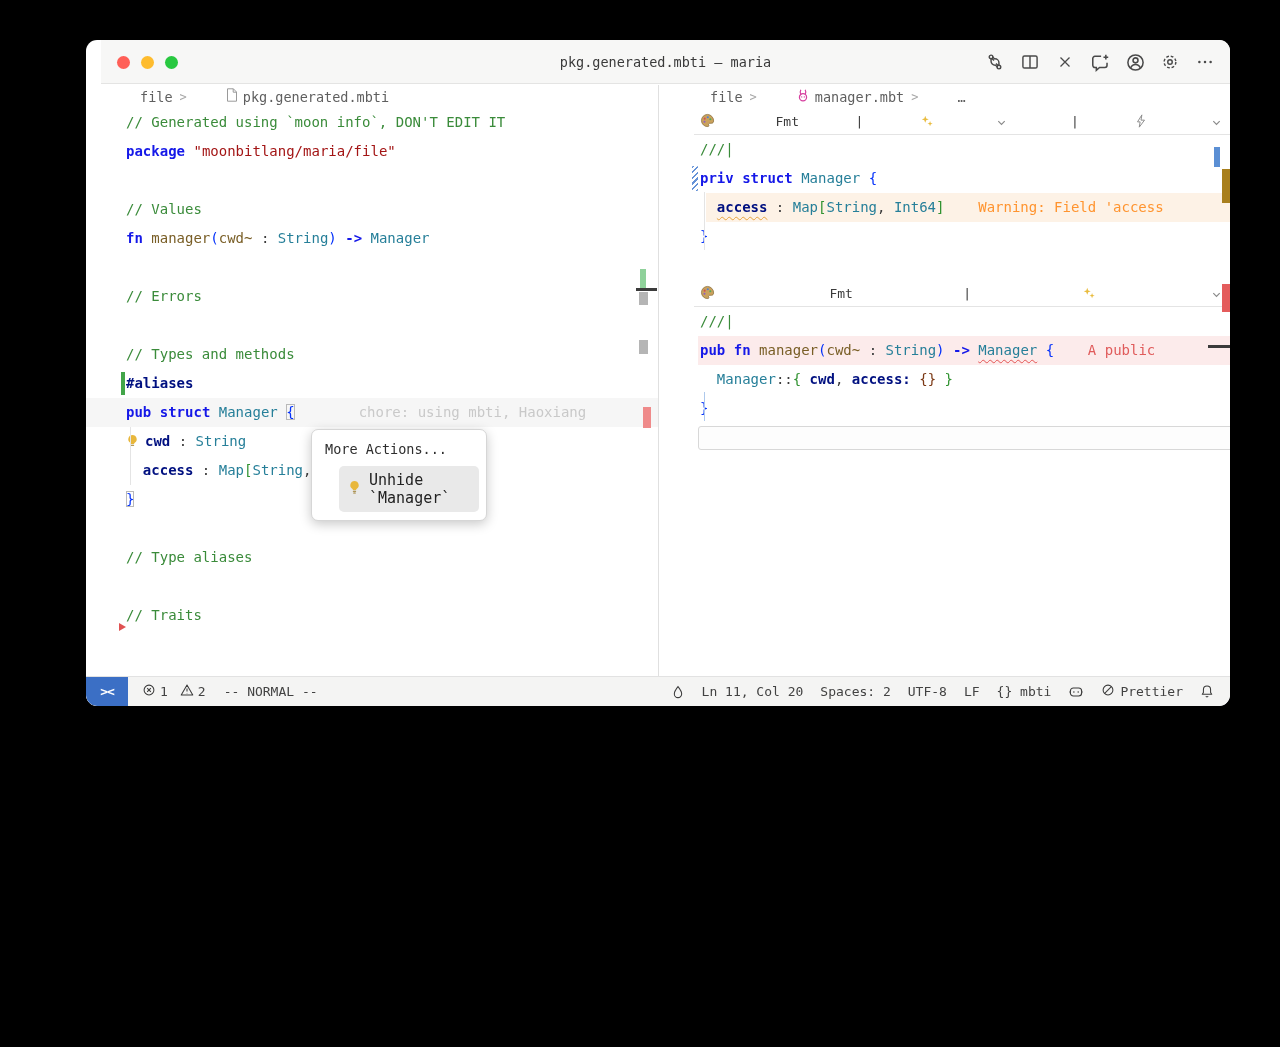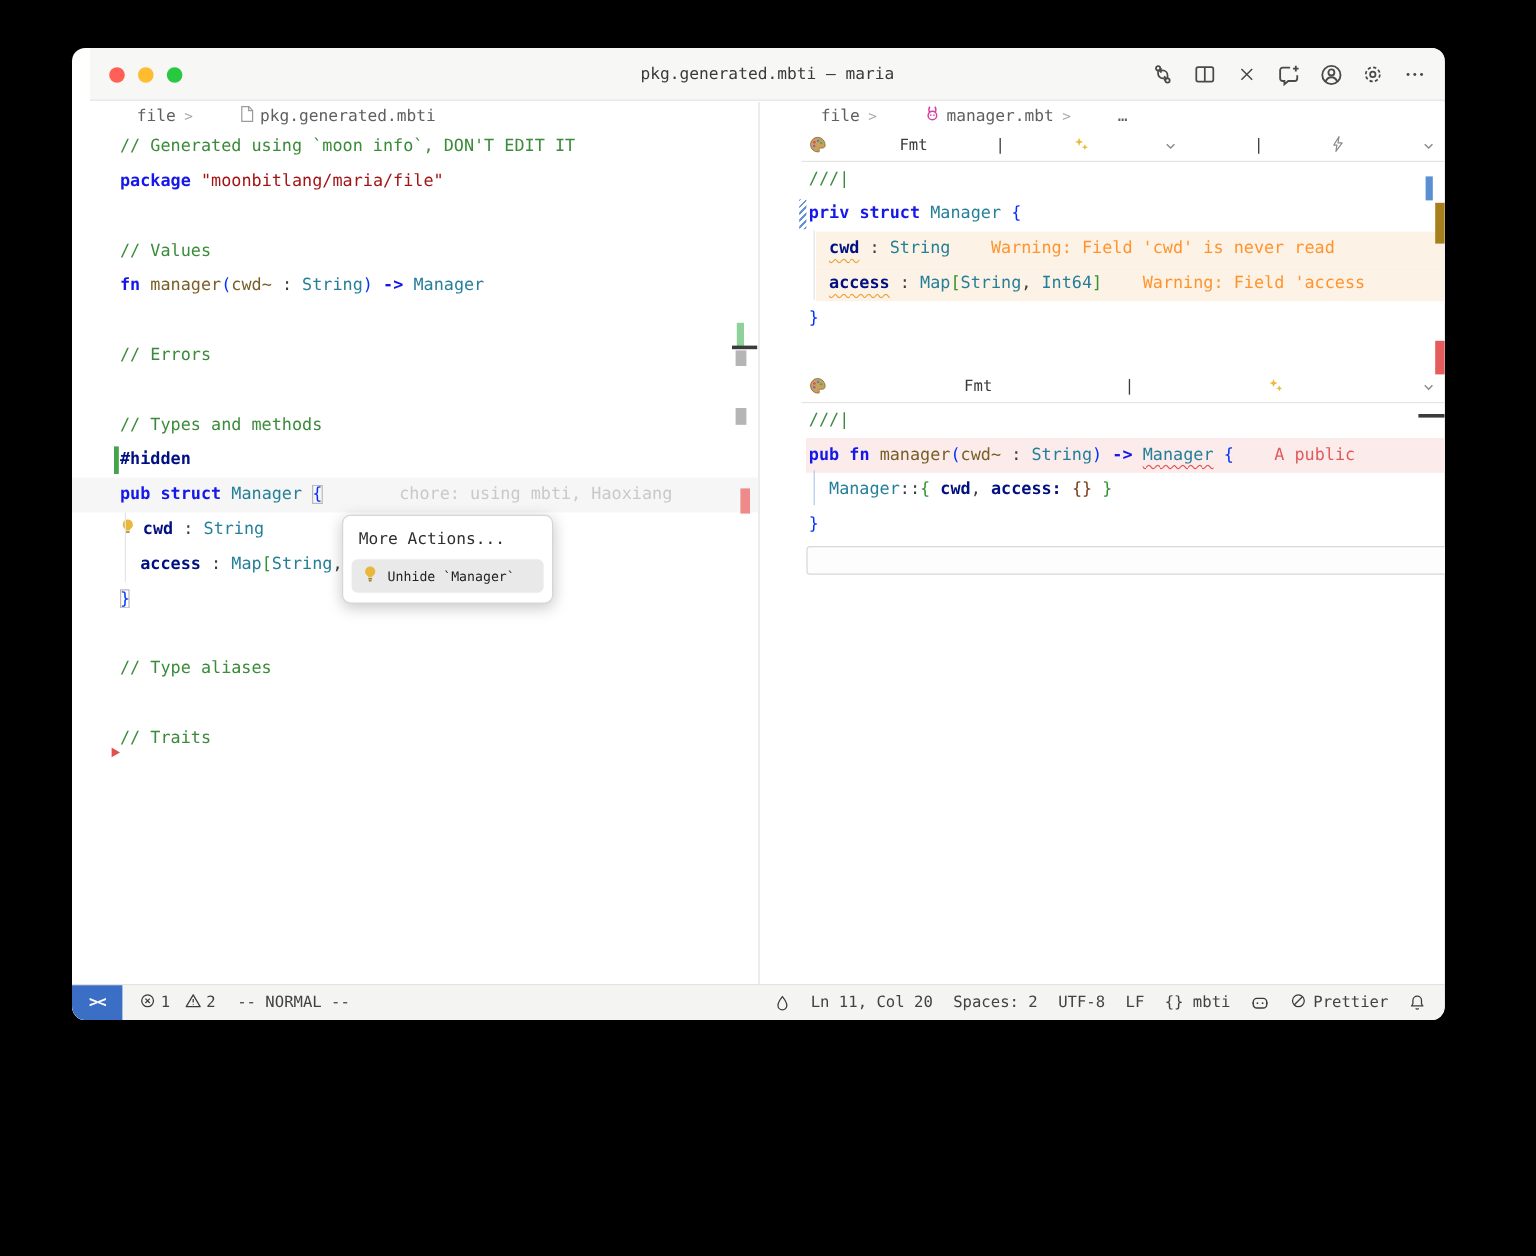--- a/index.html
+++ b/index.html
@@ -1,18 +1,18 @@
 <!DOCTYPE html>
 <html><head>
 <meta charset="utf-8">
 <style>
   html,body{margin:0;padding:0;background:#000;width:1280px;height:1047px;overflow:hidden;
     font-family:"DejaVu Sans Mono","Liberation Mono",monospace;}
   *{box-sizing:border-box;}
-  .window{position:absolute;left:60px;top:40px;width:1144px;height:810px;background:#fff;
+  .window{position:absolute;left:86px;top:40px;width:1144px;height:666px;background:#fff;
     border-radius:11px;overflow:hidden;box-shadow:0 25px 70px rgba(0,0,0,.6);padding-left:15px;}
   
   .titlebar{position:relative;height:44px;background:#f7f7f6;border-bottom:1px solid #e4e4e3;}
   .traffic{position:absolute;top:16px;width:13px;height:13px;border-radius:50%;}
   .t-red{left:16px;background:#ff5f57;}
   .t-yellow{left:40px;background:#febc2e;}
   .t-green{left:64px;background:#28c840;}
   .win-title{position:absolute;left:0;right:0;top:0;height:44px;line-height:44px;text-align:center;
     font-size:13.5px;color:#3a3a3a;}
   .tb-icons{position:absolute;right:14px;top:0;height:44px;display:flex;align-items:center;gap:13px;}
@@ -67,21 +67,21 @@
   .cell-box{height:24px;width:700px;margin:3px 0 0 39px;border:1px solid #d8d8d8;
     border-radius:3px;background:#fdfdfd;}
   .indent-guide{position:absolute;width:0;border-left:1px solid #e4e4e4;}
   
   .ovr{position:absolute;}
   
   .popup{position:absolute;left:225px;top:344px;width:176px;background:#fff;border:1px solid #d6d6d6;
     border-radius:7px;box-shadow:0 3px 12px rgba(0,0,0,.22);padding:9px 7px 8px;z-index:5;}
   .popup-header{font-size:13.5px;color:#2e2e2e;padding:2px 6px 9px;}
   .popup-item{display:flex;align-items:center;gap:8px;background:#e9e9e9;border-radius:5px;
-    padding:5px 9px;font-size:11px;color:#222;}
+    padding:5px 9px;font-size:15px;color:#222;margin-left:20px;}
   .red-triangle{position:absolute;left:33px;top:538px;width:0;height:0;
     border-left:7px solid #e05252;border-top:4.5px solid transparent;border-bottom:4.5px solid transparent;}
   
   .statusbar{position:absolute;left:0;right:0;bottom:0;height:30px;background:#f4f4f3;
     border-top:1px solid #e2e2e2;display:flex;align-items:center;font-size:13px;color:#424242;
     border-radius:0 0 11px 11px;}
   .sb-remote{width:42px;height:100%;background:#3b6fc5;color:#fff;display:flex;align-items:center;
     justify-content:center;font-weight:bold;letter-spacing:-1px;font-size:13px;border-radius:0 0 0 11px;}
   .sb-item{display:flex;align-items:center;gap:5px;white-space:pre;}
   .sb-left{display:flex;align-items:center;gap:18px;margin-left:14px;}
@@ -165,21 +165,21 @@
       <div class="code-area">
           <div class="code-line"><span class="tk cmt">// Generated using `moon info`, DON'T EDIT IT</span></div>
           <div class="code-line"><span class="tk kw">package</span><span class="tk"> </span><span class="tk str">"moonbitlang/maria/file"</span></div>
           <div class="blank-line"></div>
           <div class="code-line"><span class="tk cmt">// Values</span></div>
           <div class="code-line"><span class="tk kw">fn</span><span class="tk"> </span><span class="tk fn">manager</span><span class="tk b1">(</span><span class="tk param">cwd~</span><span class="tk pn"> : </span><span class="tk ty">String</span><span class="tk b1">)</span><span class="tk"> </span><span class="tk kw">-&gt;</span><span class="tk"> </span><span class="tk ty">Manager</span></div>
           <div class="blank-line"></div>
           <div class="code-line"><span class="tk cmt">// Errors</span></div>
           <div class="blank-line"></div>
           <div class="code-line"><span class="tk cmt">// Types and methods</span></div>
-          <div class="code-line"><span class="gutter-added"></span><span class="tk var">#hidden</span></div>
+          <div class="code-line"><span class="gutter-added"></span><span class="tk var">#aliases</span></div>
           <div class="code-line bg-cur"><span class="tk kw">pub</span><span class="tk"> </span><span class="tk kw">struct</span><span class="tk"> </span><span class="tk ty">Manager</span><span class="tk"> </span><span class="tk b1 boxed">{</span><span class="blame">chore: using mbti, Haoxiang</span></div>
           <div class="code-line"><span class="tok-icon"><svg width="13" height="15" viewBox="0 0 14 16">
                 <path d="M7 1a4.6 4.6 0 0 0-2.5 8.4c.5.4.8.9.8 1.4h3.4c0-.5.3-1 .8-1.4A4.6 4.6 0 0 0 7 1z" fill="#e8b73c"></path>
                 <rect x="5.2" y="11.4" width="3.6" height="1.3" rx=".6" fill="#9a7b28"></rect>
               </svg></span><span class="tk var">cwd</span><span class="tk pn"> : </span><span class="tk ty">String</span></div>
           <div class="code-line"><span class="tk">  </span><span class="tk var">access</span><span class="tk pn"> : </span><span class="tk ty">Map</span><span class="tk b2">[</span><span class="tk ty">String</span><span class="tk pn">, </span><span class="tk ty">Int64</span><span class="tk b2">]</span></div>
           <div class="code-line"><span class="tk b1 boxed">}</span></div>
           <div class="blank-line"></div>
           <div class="code-line"><span class="tk cmt">// Type aliases</span></div>
           <div class="blank-line"></div>
@@ -240,21 +240,20 @@
               </svg></span><span class="tok-icon"><svg width="11" height="11" viewBox="0 0 12 12">
                 <path d="M2.5 4.5L6 8l3.5-3.5" fill="none" stroke="#8a8a8a" stroke-width="1.3"></path>
               </svg></span><span class="tk">|</span><span class="tok-icon"><svg width="12" height="14" viewBox="0 0 12 16">
                 <path d="M7 1L2 9h3l-1 6 6-8H6z" fill="none" stroke="#8a8a8a" stroke-width="1.1" stroke-linejoin="round"></path>
               </svg></span><span class="tok-icon"><svg width="11" height="11" viewBox="0 0 12 12">
                 <path d="M2.5 4.5L6 8l3.5-3.5" fill="none" stroke="#8a8a8a" stroke-width="1.3"></path>
               </svg></span></div>
           <div class="cell-rule"></div>
           <div class="code-line"><span class="tk cmt">///|</span></div>
           <div class="code-line"><span class="gutter-squiggle"></span><span class="tk kw">priv</span><span class="tk"> </span><span class="tk kw">struct</span><span class="tk"> </span><span class="tk ty">Manager</span><span class="tk"> </span><span class="tk b1">{</span></div>
-          <div class="code-line bg-warn"><span class="tk">  </span><span class="tk var wavy-o">cwd</span><span class="tk pn"> : </span><span class="tk ty">String</span><span class="tk">    </span><span class="tk warnmsg">Warning: Field 'cwd' is never read</span></div>
           <div class="code-line bg-warn"><span class="tk">  </span><span class="tk var wavy-o">access</span><span class="tk pn"> : </span><span class="tk ty">Map</span><span class="tk b2">[</span><span class="tk ty">String</span><span class="tk pn">, </span><span class="tk ty">Int64</span><span class="tk b2">]</span><span class="tk">    </span><span class="tk warnmsg">Warning: Field 'access</span></div>
           <div class="code-line"><span class="tk b1">}</span></div>
           <div class="blank-line"></div>
           <div class="codelens"><span class="tok-icon"><svg width="15" height="15" viewBox="0 0 16 16">
                 <path d="M8 1.5a6.5 6.5 0 1 0 .4 12.99c1.1-.05 1.3-.9.9-1.6-.5-.9-.1-1.9 1.2-1.9h1.6c1.5 0 2.4-1 2.4-2.5A6.8 6.8 0 0 0 8 1.5z" fill="#caa15c" stroke="#8a6d3b" stroke-width=".8"></path>
                 <circle cx="5" cy="6" r="1.1" fill="#d34f4f"></circle>
                 <circle cx="8.3" cy="4.6" r="1.1" fill="#4f7fd3"></circle>
                 <circle cx="11" cy="6.6" r="1.1" fill="#4fa95c"></circle>
                 <circle cx="4.8" cy="9.3" r="1.1" fill="#8e5fc3"></circle>
               </svg></span><span class="tk">Fmt</span><span class="tk">|</span><span class="tok-icon"><svg width="14" height="14" viewBox="0 0 16 16">

